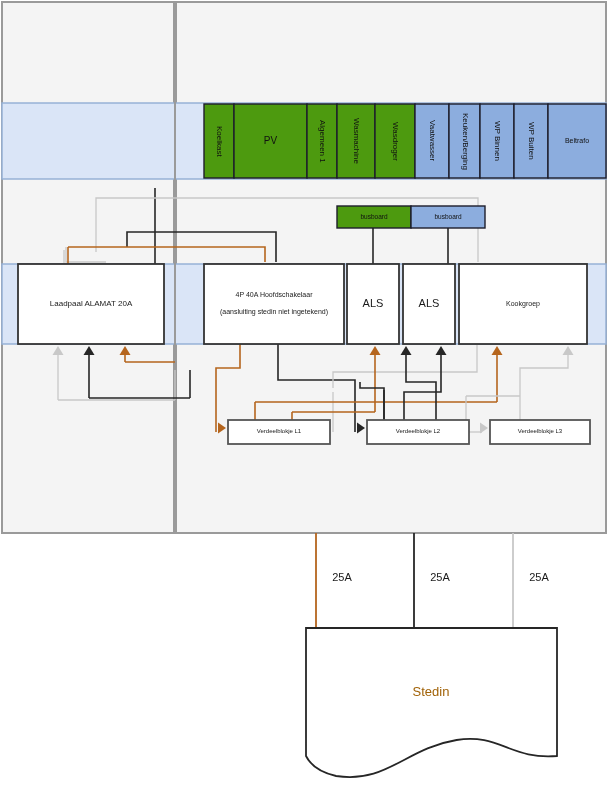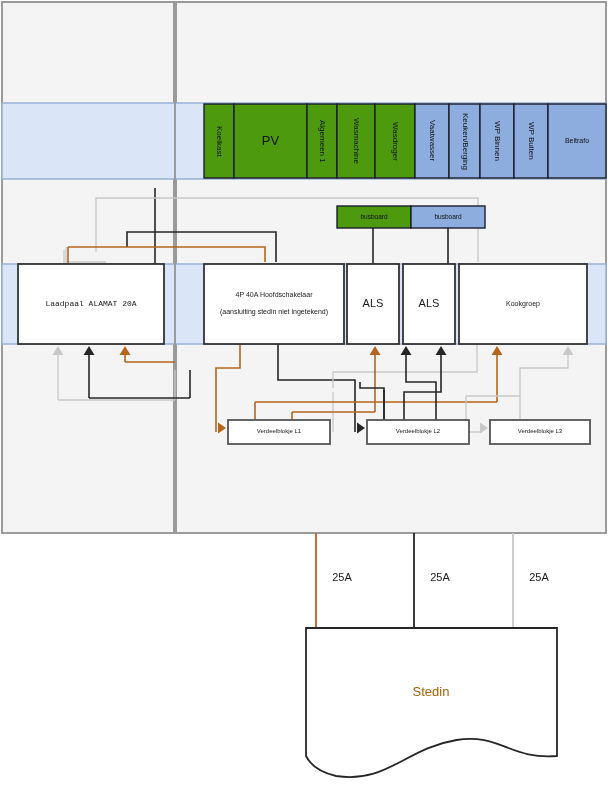--- a/index.html
+++ b/index.html
@@ -89,32 +89,32 @@
       <rect x="228" y="420" width="102" height="24" fill="#ffffff" stroke="#555" stroke-width="1.8"></rect>
       <rect x="367" y="420" width="102" height="24" fill="#ffffff" stroke="#555" stroke-width="1.8"></rect>
       <rect x="490" y="420" width="100" height="24" fill="#ffffff" stroke="#555" stroke-width="1.8"></rect>
       <line x1="316" y1="533" x2="316" y2="628" stroke="#b5651d" stroke-width="1.8"></line>
       <line x1="414" y1="533" x2="414" y2="628" stroke="#262626" stroke-width="1.8"></line>
       <line x1="513" y1="533" x2="513" y2="628" stroke="#c8c8c8" stroke-width="1.8"></line>
       <path d="M 306,628 L 557,628 L 557,756 C 511,760 499,733 456.6,740 C 406.4,748 386.32,784 336.12,776 C 318.55,772 310,764 306,756 Z" fill="#ffffff" stroke="#262626" stroke-width="1.8"></path>
     </svg>
   <div id="labels">
       <div class="lbl vert" style="left: 204px; top: 104px; width: 30px; height: 74px; font-size: 8px; color: rgb(17, 17, 17);">Koelkast</div>
-      <div class="lbl" style="left: 234px; top: 104px; width: 73px; height: 74px; font-size: 13px; color: rgb(17, 17, 17);">PV</div>
+      <div class="lbl" style="left: 234px; top: 104px; width: 73px; height: 74px; font-size: 10px; color: rgb(17, 17, 17);">PV</div>
       <div class="lbl vert" style="left: 307px; top: 104px; width: 30px; height: 74px; font-size: 8px; color: rgb(17, 17, 17);">Algemeen 1</div>
       <div class="lbl vert" style="left: 337px; top: 104px; width: 38px; height: 74px; font-size: 8px; color: rgb(17, 17, 17);">Wasmachine</div>
       <div class="lbl vert" style="left: 375px; top: 104px; width: 40px; height: 74px; font-size: 8px; color: rgb(17, 17, 17);">Wasdroger</div>
       <div class="lbl vert" style="left: 415px; top: 104px; width: 34px; height: 74px; font-size: 8px; color: rgb(17, 17, 17);">Vaatwasser</div>
       <div class="lbl vert" style="left: 449px; top: 104px; width: 31px; height: 74px; font-size: 8px; color: rgb(17, 17, 17);">Keuken/Berging</div>
       <div class="lbl vert" style="left: 480px; top: 104px; width: 34px; height: 74px; font-size: 8px; color: rgb(17, 17, 17);">WP Binnen</div>
       <div class="lbl vert" style="left: 514px; top: 104px; width: 34px; height: 74px; font-size: 8px; color: rgb(17, 17, 17);">WP Buiten</div>
       <div class="lbl" style="left: 548px; top: 104px; width: 58px; height: 74px; font-size: 7px; color: rgb(17, 17, 17);">Beltrafo</div>
       <div class="lbl" style="left: 337px; top: 206px; width: 74px; height: 22px; font-size: 6.5px; color: rgb(17, 17, 17);">busboard</div>
       <div class="lbl" style="left: 411px; top: 206px; width: 74px; height: 22px; font-size: 6.5px; color: rgb(17, 17, 17);">busboard</div>
-      <div class="lbl" style="left: 18px; top: 295px; width: 146px; height: 18px; font-size: 8px; color: rgb(26, 26, 26); font-family: Liberation Mono, monospace;">Laadpaal ALAMAT 20A</div>
+      <div class="lbl" style="left: 18px; top: 295px; width: 146px; height: 18px; font-size: 8px; color: rgb(26, 26, 26);">Laadpaal ALAMAT 20A</div>
       <div class="lbl" style="left: 204px; top: 287px; width: 140px; height: 17px; font-size: 7px; color: rgb(26, 26, 26);">4P 40A Hoofdschakelaar</div>
       <div class="lbl" style="left: 204px; top: 304px; width: 140px; height: 17px; font-size: 7px; color: rgb(26, 26, 26);">(aansluiting stedin niet ingetekend)</div>
       <div class="lbl" style="left: 347px; top: 293.5px; width: 52px; height: 21px; font-size: 11px; color: rgb(26, 26, 26);">ALS</div>
       <div class="lbl" style="left: 403px; top: 293.5px; width: 52px; height: 21px; font-size: 11px; color: rgb(26, 26, 26);">ALS</div>
       <div class="lbl" style="left: 459px; top: 295.5px; width: 128px; height: 17px; font-size: 7px; color: rgb(26, 26, 26);">Kookgroep</div>
       <div class="lbl" style="left: 228px; top: 420px; width: 102px; height: 24px; font-size: 6px; color: rgb(26, 26, 26);">Verdeelblokje L1</div>
       <div class="lbl" style="left: 367px; top: 420px; width: 102px; height: 24px; font-size: 6px; color: rgb(26, 26, 26);">Verdeelblokje L2</div>
       <div class="lbl" style="left: 490px; top: 420px; width: 100px; height: 24px; font-size: 6px; color: rgb(26, 26, 26);">Verdeelblokje L3</div>
       <div class="lbl" style="left: 325px; top: 570px; width: 34px; height: 16px; font-size: 11px; color: rgb(26, 26, 26);">25A</div>
       <div class="lbl" style="left: 423px; top: 570px; width: 34px; height: 16px; font-size: 11px; color: rgb(26, 26, 26);">25A</div>

